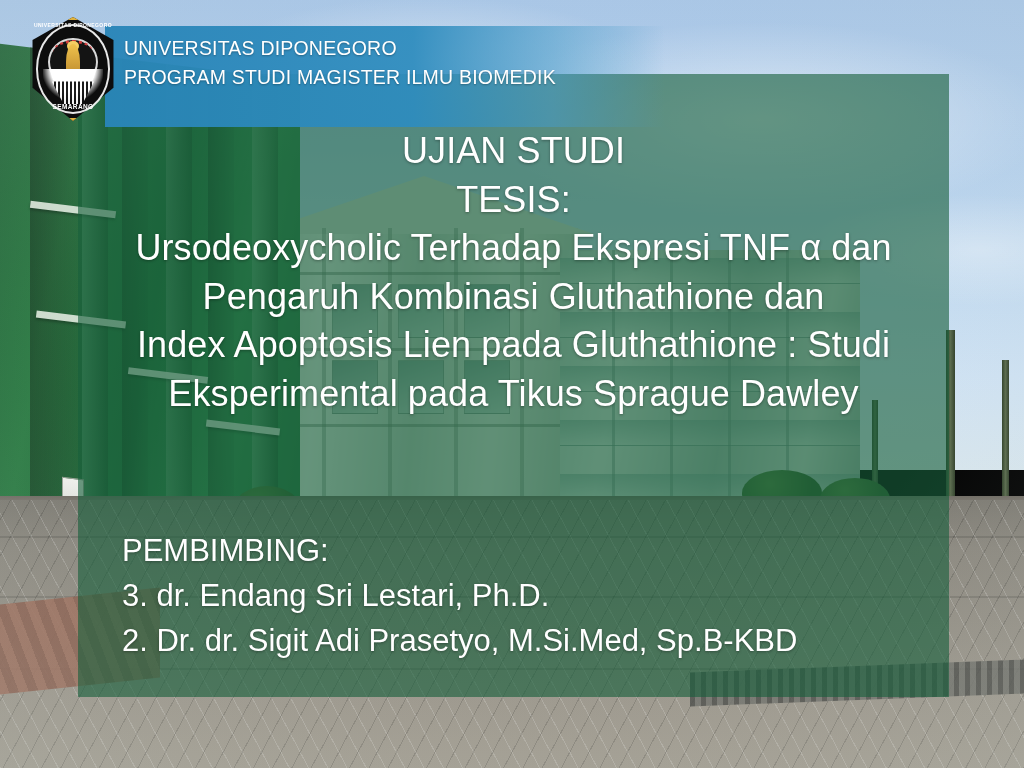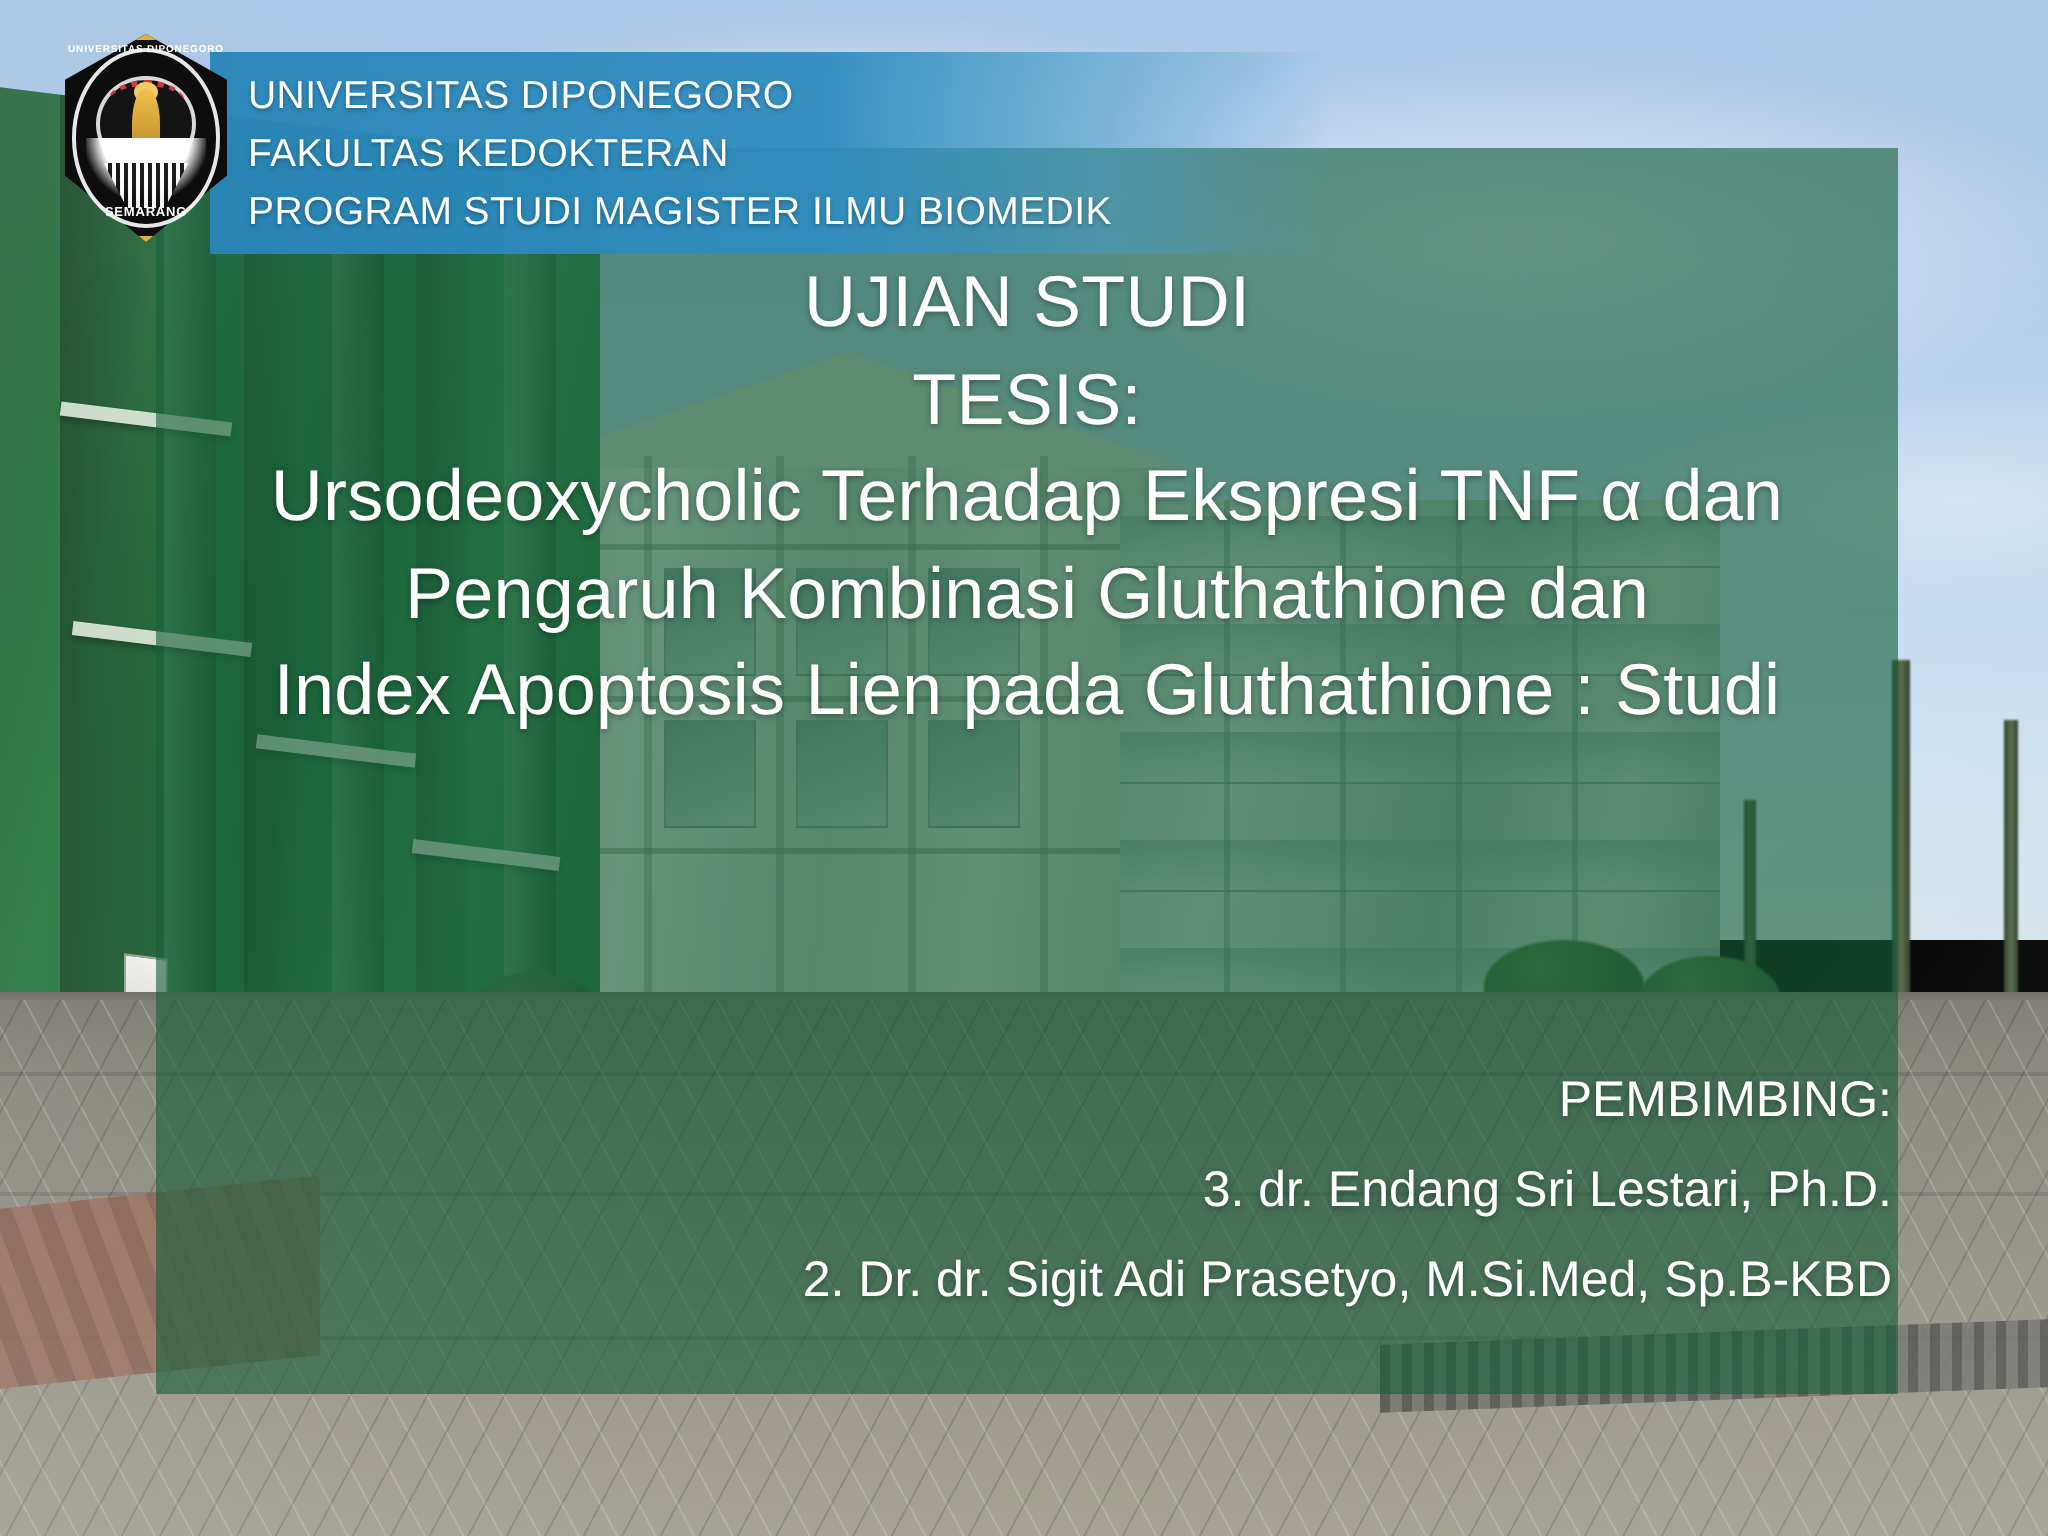--- a/index.html
+++ b/index.html
@@ -245,23 +245,23 @@
   .center-block {
     position:absolute; left:78px; top:127px; width:871px;
     text-align:center; color:#ffffff;
     font-size:36px; line-height:48.5px; font-weight:400;
     letter-spacing:.1px;
     text-shadow:0 1px 3px rgba(0,0,0,.35);
   }
   .center-block div { white-space:nowrap; }
 
   .advisors {
-    position:absolute; left:106px; top:528px; width:840px;
-    text-align:right; color:#ffffff;
-    font-size:25px; line-height:45px; font-weight:400;
+    position:absolute; left:122px; top:528px; width:840px;
+    text-align:left; color:#ffffff;
+    font-size:31px; line-height:45px; font-weight:400;
     text-shadow:0 1px 3px rgba(0,0,0,.35);
   }
   .advisors div { white-space:nowrap; }
 </style>
 </head>
 <body>
 
 <div id="slide">
 
   <div class="photo">
@@ -355,30 +355,30 @@
     <div class="red-arc"></div>
     <div class="gold-head"></div>
     <div class="gold-figure"></div>
     <div class="white-wreath"></div>
     <div class="wreath-fan"></div>
     <div class="arc-text-bottom">SEMARANG</div>
   </div>
 
   <div class="header-text">
     <div>UNIVERSITAS DIPONEGORO</div>
-    <div>FAKULTAS KEDOKTERAN</div>
     <div>PROGRAM STUDI MAGISTER ILMU BIOMEDIK</div>
   </div>
 
   <div class="center-block">
     <div>UJIAN STUDI</div>
     <div>TESIS:</div>
     <div>Ursodeoxycholic Terhadap Ekspresi TNF α dan</div>
     <div>Pengaruh Kombinasi Gluthathione dan</div>
     <div>Index Apoptosis Lien pada Gluthathione : Studi</div>
+    <div>Eksperimental pada Tikus Sprague Dawley</div>
   </div>
 
   <div class="advisors">
     <div>PEMBIMBING:</div>
     <div>3. dr. Endang Sri Lestari, Ph.D.</div>
     <div>2. Dr. dr. Sigit Adi Prasetyo, M.Si.Med, Sp.B-KBD</div>
   </div>
 
 </div>
 

